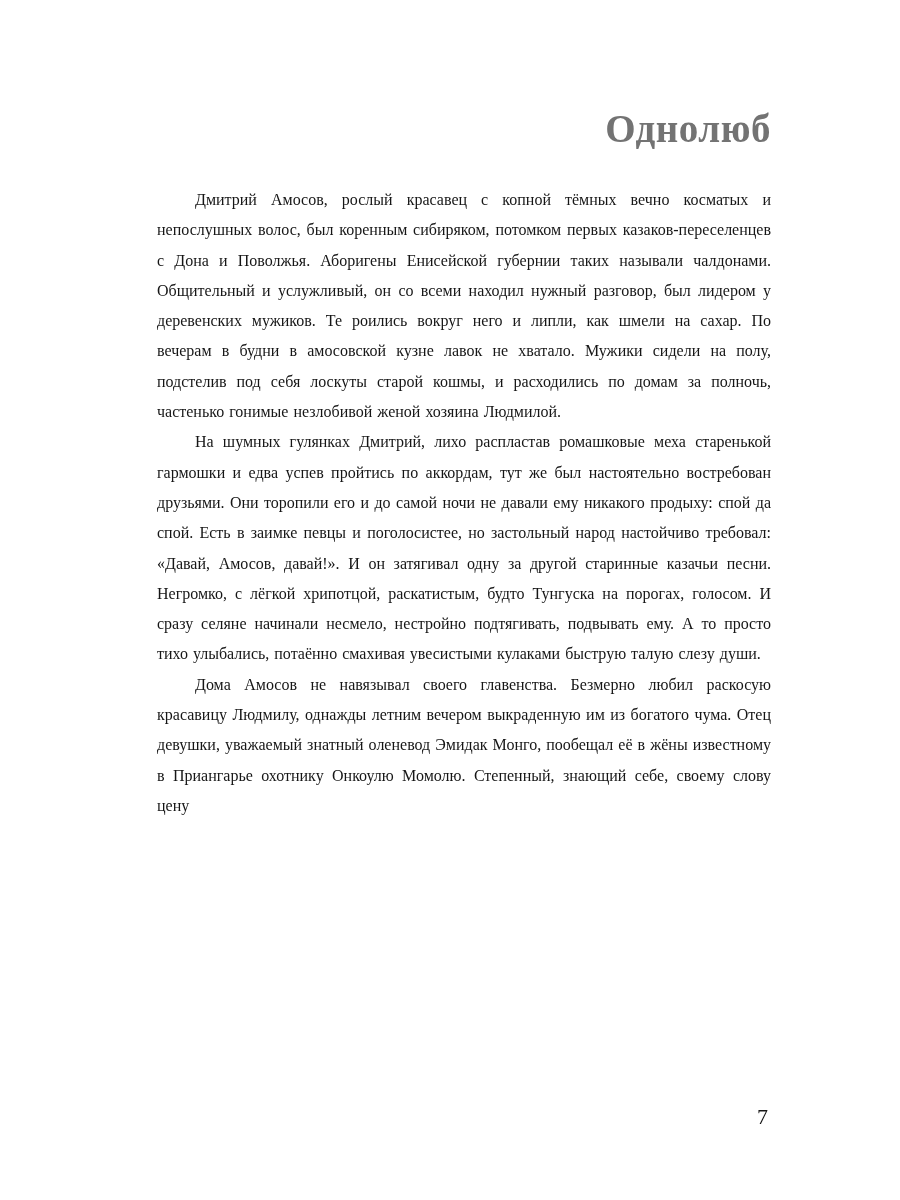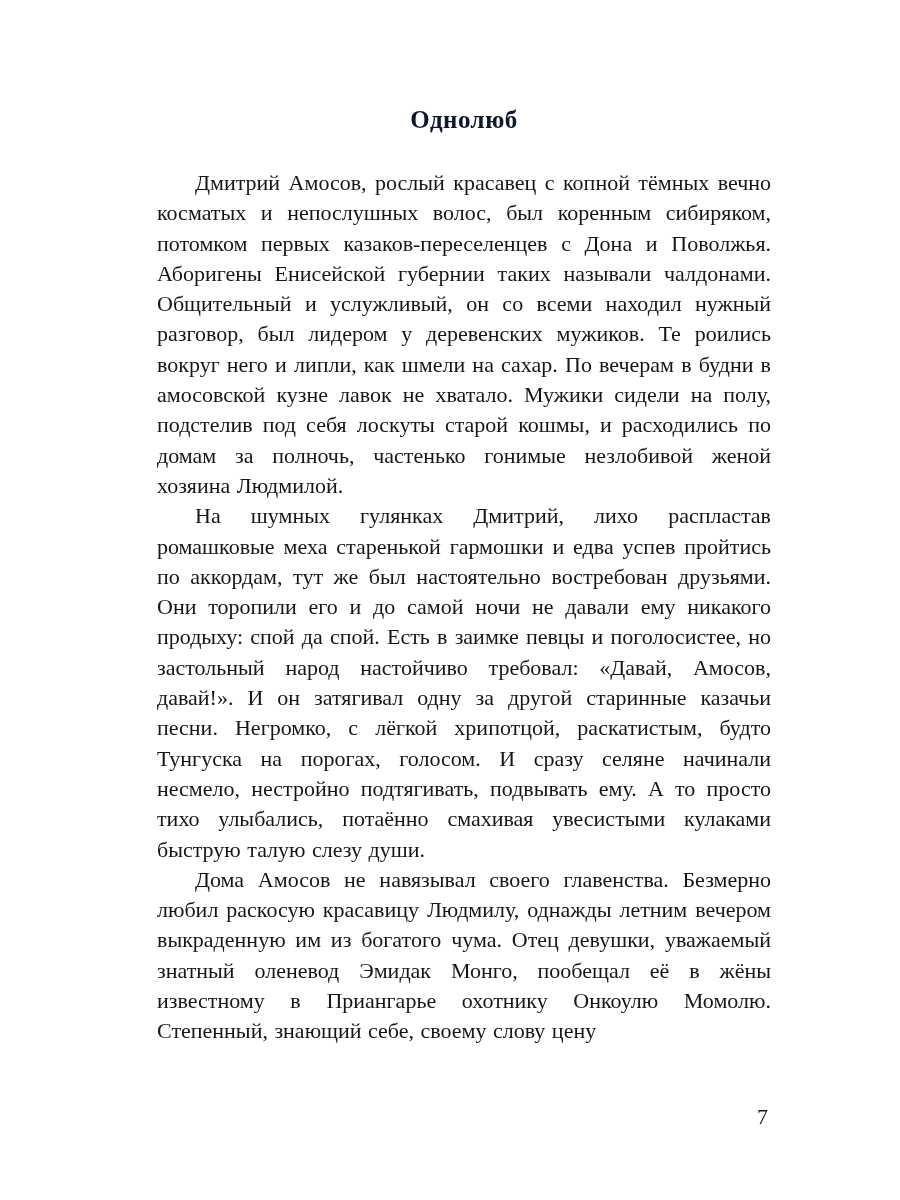--- a/index.html
+++ b/index.html
@@ -21,29 +21,29 @@
     overflow: hidden;
   }
   .content {
     position: absolute;
     top: 106px;
     left: 157px;
     width: 614px;
   }
   .title {
     margin: 0 0 34px 0;
-    text-align: center;
+    text-align: right;
     font-weight: bold;
-    font-size: 25px;
+    font-size: 39px;
     letter-spacing: 0.5px;
-    color: #0f172a;
+    color: #737373;
   }
   .para {
     margin: 0;
-    font-size: 22px;
+    font-size: 16px;
     line-height: 30.3px;
     text-align: justify;
     text-indent: 38px;
     word-spacing: 1px;
     color: #161616;
   }
   .page-number {
     position: absolute;
     right: 132px;
     bottom: 70px;

